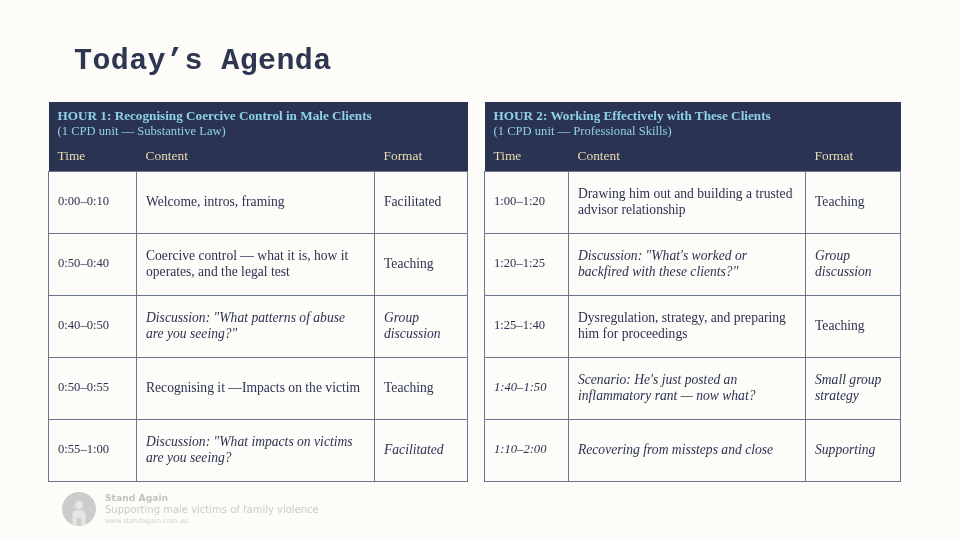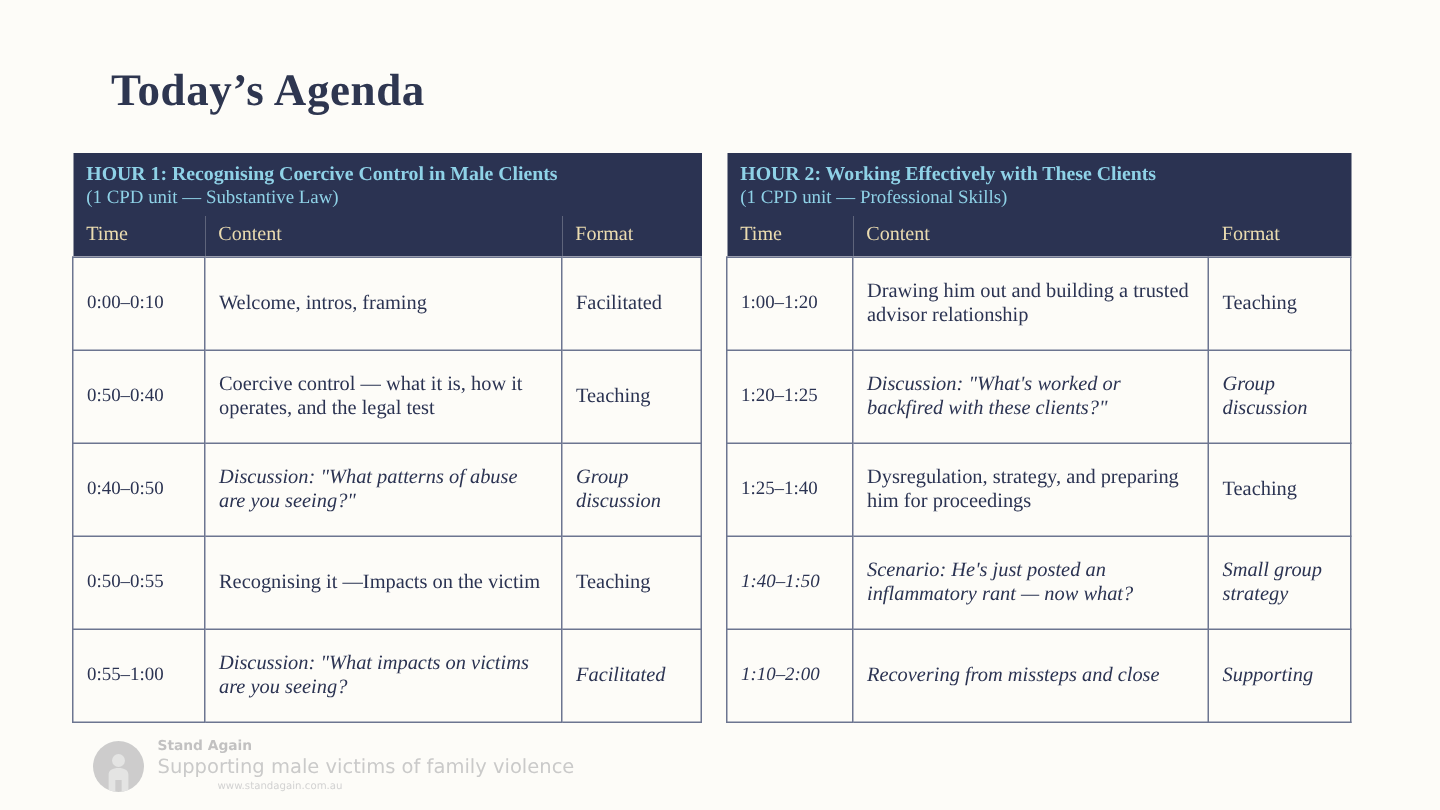--- a/index.html
+++ b/index.html
@@ -13,21 +13,21 @@
     font-family: "Liberation Serif", serif;
     overflow: hidden;
     position: relative;
   }
 
   
   .slide-title {
     position: absolute;
     left: 74px;
     top: 44px;
-    font-family: Liberation Serif, serif;
+    font-family: Liberation Mono, monospace;
     font-weight: bold;
     font-size: 30px;
     letter-spacing: 0.4px;
     color: #2E3650;
     white-space: nowrap;
   }
 
   
   .agenda-table {
     position: absolute;
@@ -122,27 +122,26 @@
     line-height: 1.28;
   }
   .brand-name {
     display: block;
     font-weight: bold;
     font-size: 9.2px;
     color: #BDBDBD;
   }
   .brand-tag {
     display: block;
-    font-size: 13px;
+    font-size: 10px;
   }
   .brand-url {
     display: block;
     font-size: 6.8px;
     color: #CFCFCF;
-    margin-left: 40px;
   }
 </style>
 </head>
 <body>
 
 <div class="slide-title">Today’s Agenda</div>
 
 <table class="agenda-table" id="table-hour-1">
   <colgroup>
     <col class="c-time">

